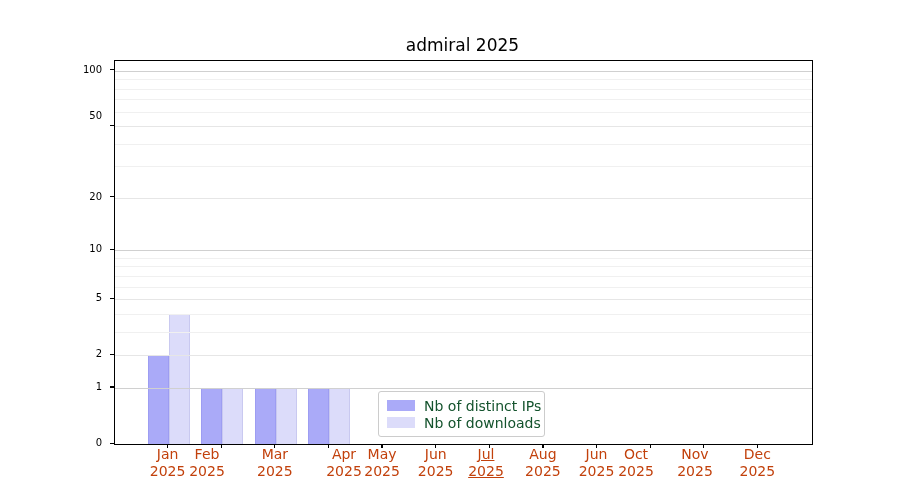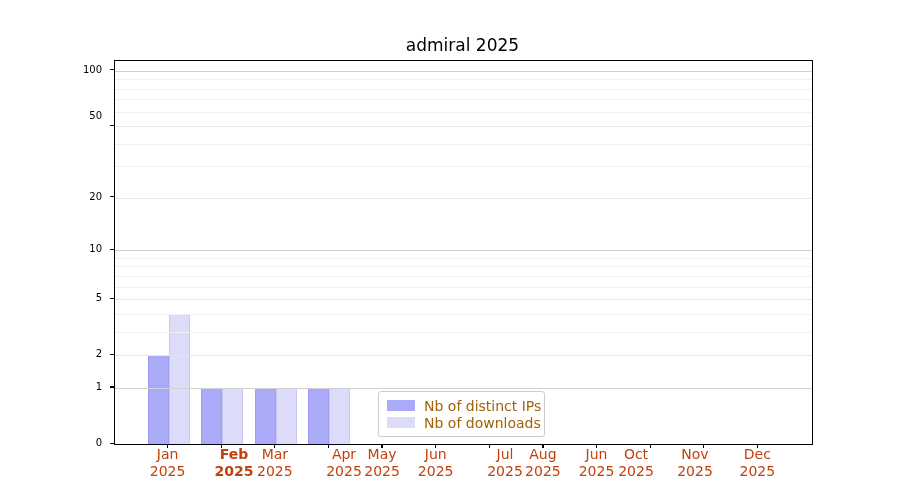--- a/index.html
+++ b/index.html
@@ -29,21 +29,21 @@
     font-size: 14px; line-height: 16.5px; color: #c2410c; top: 446px;
   }
   #legend {
     position: absolute; left: 378px; top: 391px; width: 167px; height: 46px;
     background: #ffffff; border: 1px solid #cccccc; border-radius: 3px;
     z-index: 5; box-sizing: border-box; padding: 5px 6px 5px 8px;
     display: flex; flex-direction: column; justify-content: space-around;
   }
   .legend-row { display: flex; align-items: center; height: 16px; }
   .legend-swatch { width: 28px; height: 11px; margin-right: 9px; flex: none; }
-  .legend-label { font-size: 14px; color: #a16207; white-space: nowrap; }
+  .legend-label { font-size: 14px; color: #14532d; white-space: nowrap; }
 </style>
 </head>
 <body>
 
 <div id="figure">
   <div id="chart-title">admiral 2025</div>
   <div id="plot">
       <div class="bar" style="left: 32.6154px; width: 21px; height: 88.841px; background: rgb(170, 170, 248); border-top: 1px solid rgb(157, 157, 242); border-left: 1px solid rgb(157, 157, 242); border-right: 1px solid rgb(157, 157, 242);"></div>
       <div class="bar" style="left: 86.2308px; width: 21px; height: 56.0524px; background: rgb(170, 170, 248); border-top: 1px solid rgb(157, 157, 242); border-left: 1px solid rgb(157, 157, 242); border-right: 1px solid rgb(157, 157, 242);"></div>
       <div class="bar" style="left: 139.846px; width: 21px; height: 56.0524px; background: rgb(170, 170, 248); border-top: 1px solid rgb(157, 157, 242); border-left: 1px solid rgb(157, 157, 242); border-right: 1px solid rgb(157, 157, 242);"></div>
@@ -90,21 +90,21 @@
       <div class="ytick-mark" style="left: 110px; top: 69.2912px;"></div>
       <div class="ytick-label" style="top: 60.7912px;">100</div>
     </div>
   <div id="x-axis">
       <div class="xtick-mark" style="left: 167.015px; top: 444.2px;"></div>
       <div class="xtick-label" style="left: 135.615px;">
         <div>Jan</div>
         <div>2025</div>
       </div>
       <div class="xtick-mark" style="left: 220.631px; top: 444.2px;"></div>
-      <div class="xtick-label" style="left: 202px; font-weight: bold;">
+      <div class="xtick-label" style="left: 175px;">
         <div>Feb</div>
         <div>2025</div>
       </div>
       <div class="xtick-mark" style="left: 274.246px; top: 444.2px;"></div>
       <div class="xtick-label" style="left: 242.846px;">
         <div>Mar</div>
         <div>2025</div>
       </div>
       <div class="xtick-mark" style="left: 327.862px; top: 444.2px;"></div>
       <div class="xtick-label" style="left: 312px;">
@@ -115,21 +115,21 @@
       <div class="xtick-label" style="left: 350.077px;">
         <div>May</div>
         <div>2025</div>
       </div>
       <div class="xtick-mark" style="left: 435.092px; top: 444.2px;"></div>
       <div class="xtick-label" style="left: 403.692px;">
         <div>Jun</div>
         <div>2025</div>
       </div>
       <div class="xtick-mark" style="left: 488.708px; top: 444.2px;"></div>
-      <div class="xtick-label" style="left: 473px;">
+      <div class="xtick-label" style="left: 454px; text-decoration: underline;">
         <div>Jul</div>
         <div>2025</div>
       </div>
       <div class="xtick-mark" style="left: 542.323px; top: 444.2px;"></div>
       <div class="xtick-label" style="left: 510.923px;">
         <div>Aug</div>
         <div>2025</div>
       </div>
       <div class="xtick-mark" style="left: 595.938px; top: 444.2px;"></div>
       <div class="xtick-label" style="left: 564.538px;">

